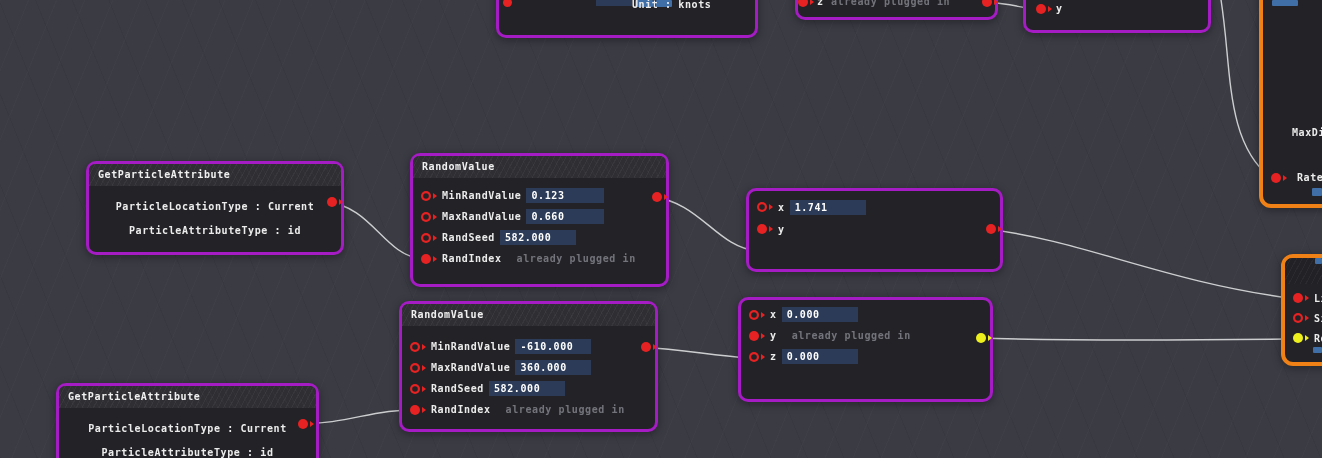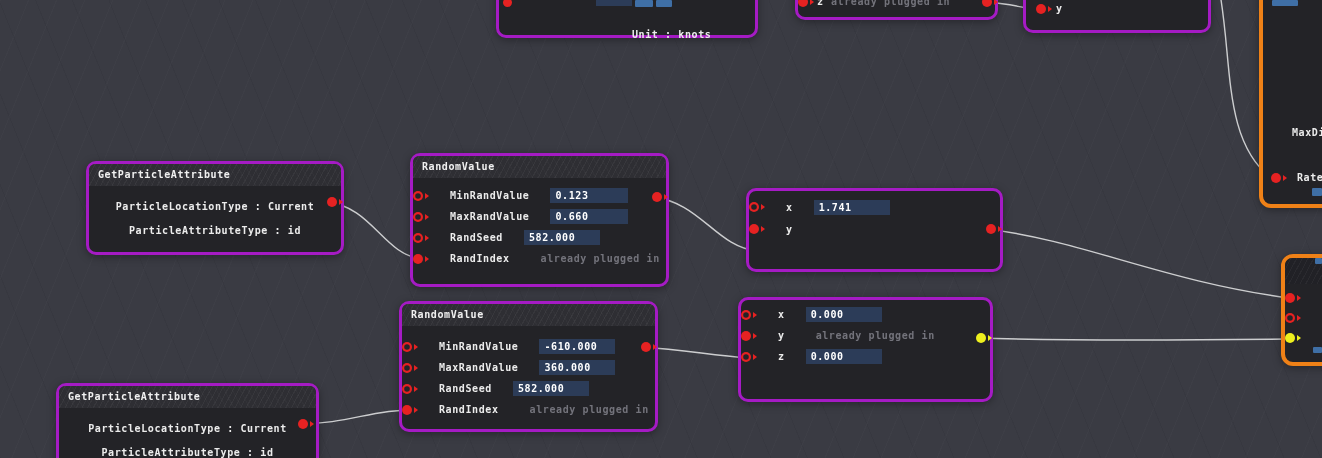--- a/index.html
+++ b/index.html
@@ -35,21 +35,21 @@
   .node.orange{border-color:var(--orange);border-width:4px;border-radius:12px;}
   .nhead{
     height:22px;line-height:22px;padding:0 9px;font-size:10px;letter-spacing:.6px;
     color:#f0f0f0;border-radius:6px 6px 0 0;
     background:
       repeating-linear-gradient(118deg, rgba(255,255,255,.045) 0 1px, transparent 1px 5px),
       repeating-linear-gradient(62deg, rgba(255,255,255,.02) 0 1px, transparent 1px 7px),
       var(--head);
   }
   .nbody{position:relative;font-size:10px;letter-spacing:.6px;}
-  .prow{display:flex;align-items:center;height:21px;gap:21px;white-space:nowrap;}
+  .prow{display:flex;align-items:center;height:21px;padding-left:8px;gap:5px;white-space:nowrap;}
   .cline{height:24px;line-height:24px;text-align:center;white-space:nowrap;}
   .port{position:relative;flex:0 0 auto;width:10px;height:10px;border-radius:50%;margin-right:6px;}
   .port.red.filled{background:var(--red);}
   .port.red.hollow{box-shadow:inset 0 0 0 2.2px var(--red);}
   .port.yellow.filled{background:var(--yellow);}
   .port::after{
     content:"";position:absolute;left:12px;top:2px;width:0;height:0;
     border-left:4px solid var(--red);border-top:3px solid transparent;border-bottom:3px solid transparent;
   }
   .port.yellow::after{border-left-color:var(--yellow);}
@@ -191,21 +191,21 @@
       <div class="cline">ParticleAttributeType : id</div>
     </div>
     <span class="port red filled out" style="top:33px;right:8px"></span>
   </div>
 
   <div class="node" style="left:496px;top:-82px;width:256px;height:114px">
     <span class="abs" style="left:4px;top:77px;width:9px;height:9px;border-radius:50%;background:var(--red)"></span>
     <span class="abs frag-navy" style="left:97px;top:79px;width:36px;height:6px"></span>
     <span class="abs frag-blue" style="left:136px;top:79px;width:18px;height:7px"></span>
     <span class="abs frag-blue" style="left:157px;top:79px;width:16px;height:7px"></span>
-    <div class="abs sm" style="left:133px;top:108px">Unit : knots</div>
+    <div class="abs sm" style="left:133px;top:78px">Unit : knots</div>
   </div>
 
   <div class="node" style="left:795px;top:-38px;width:197px;height:52px">
     <span class="port red filled abs" style="left:0px;top:32px"></span>
     <div class="abs sm" style="left:19px;top:31px">z</div>
     <div class="abs sm" style="left:33px;top:31px;color:var(--note)">already plugged in</div>
     <span class="port red filled abs" style="left:184px;top:32px"></span>
   </div>
 
   <div class="node" style="left:1023px;top:-48px;width:182px;height:75px">

